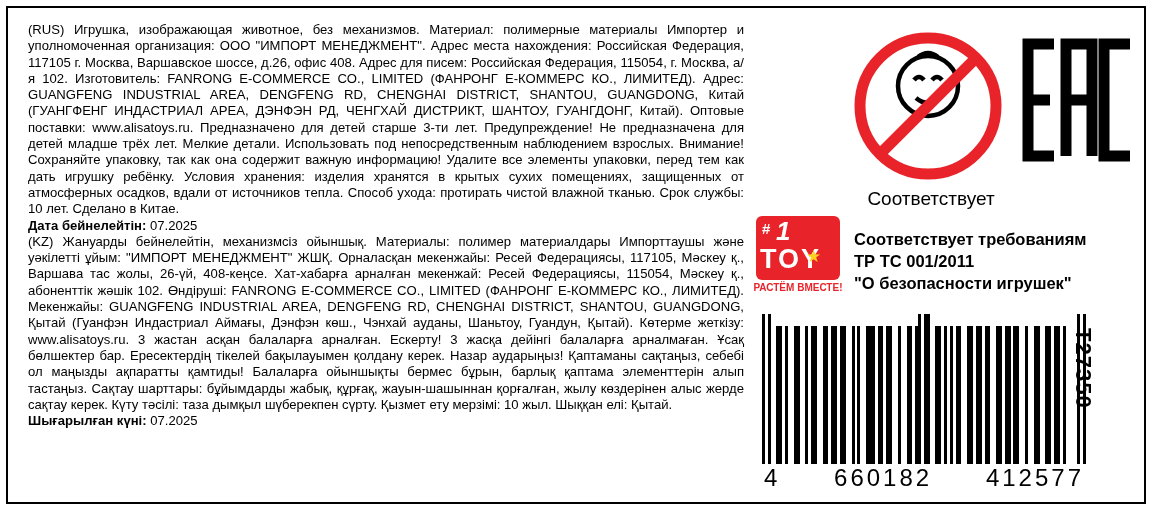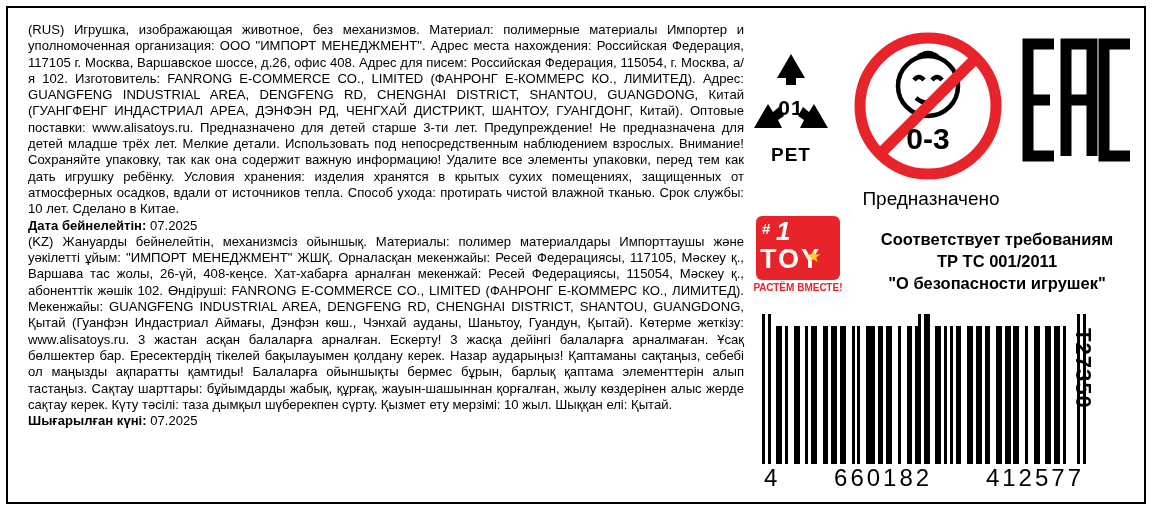--- a/index.html
+++ b/index.html
@@ -158,21 +158,20 @@
   .toylogo .star {
     position: absolute;
     left: 56px; top: 30px;
     color: #ffd21e; font-size: 17px;
   }
   .conform {
     position: absolute;
     left: 106px;
     top: 210px;
     width: 286px;
-    text-align: center;
     font-size: 16.5px;
     font-weight: bold;
     line-height: 22px;
     color: #000;
   }
   
   .barcode-wrap {
     position: absolute;
     left: 0px;
     top: 296px;
@@ -229,48 +228,36 @@
     </p>
     <p>(KZ) Жануарды бейнелейтін, механизмсіз ойыншық. Материалы: полимер материалдары Импорттаушы және уәкілетті ұйым: "ИМПОРТ МЕНЕДЖМЕНТ" ЖШҚ. Орналасқан мекенжайы: Ресей Федерациясы, 117105, Мәскеу қ., Варшава тас жолы, 26-үй, 408-кеңсе. Хат-хабарға арналған мекенжай: Ресей Федерациясы, 115054, Мәскеу қ., абоненттік жәшік 102. Өндіруші: FANRONG E-COMMERCE CO., LIMITED (ФАНРОНГ Е-КОММЕРС КО., ЛИМИТЕД). Мекенжайы: GUANGFENG INDUSTRIAL AREA, DENGFENG RD, CHENGHAI DISTRICT, SHANTOU, GUANGDONG, Қытай (Гуанфэн Индастриал Аймағы, Дэнфэн көш., Чэнхай ауданы, Шаньтоу, Гуандун, Қытай). Көтерме жеткізу: www.alisatoys.ru. 3 жастан асқан балаларға арналған. Ескерту! 3 жасқа дейінгі балаларға арналмаған. Ұсақ бөлшектер бар. Ересектердің тікелей бақылауымен қолдану керек. Назар аударыңыз! Қаптаманы сақтаңыз, себебі ол маңызды ақпаратты қамтиды! Балаларға ойыншықты бермес бұрын, барлық қаптама элементтерін алып тастаңыз. Сақтау шарттары: бұйымдарды жабық, құрғақ, жауын-шашыннан қорғалған, жылу көздерінен алыс жерде сақтау керек. Күту тәсілі: таза дымқыл шүберекпен сүрту. Қызмет ету мерзімі: 10 жыл. Шыққан елі: Қытай.</p>
     <p style="display:inline">
       <b>Шығарылған күні:</b>
       <span>07.2025</span>
     </p>
   </div>
 
   <div class="rightpanel">
 
-    <div class="pet">
-      <svg width="86" height="90" viewBox="0 0 86 90" aria-hidden="true">
-        <g fill="#000">
-          <path d="M43 2 L57 26 L48 26 L48 33 L38 33 L38 26 L29 26 Z" transform="translate(0,0)"></path>
-          <path d="M6 76 L20 52 L25 60 L31 55 L36 64 L30 68 L34 76 Z"></path>
-          <path d="M80 76 L66 52 L61 60 L55 55 L50 64 L56 68 L52 76 Z"></path>
-        </g>
-      </svg>
-      <div class="pet-num">01</div>
-      <div class="pet-label">PET</div>
-    </div>
 
     <div class="age-sign">
       <svg width="152" height="152" viewBox="0 0 152 152" aria-hidden="true">
         <circle cx="76" cy="76" r="68" fill="none" stroke="#e8242a" stroke-width="11"></circle>
 
         <g fill="none" stroke="#000" stroke-width="4.5">
           <circle cx="76" cy="56" r="30"></circle>
           <path d="M62 50 q5 -6 10 0"></path>
           <path d="M80 50 q5 -6 10 0"></path>
           <path d="M64 68 q12 10 24 0"></path>
           <path d="M66 27 q10 -8 20 0"></path>
         </g>
         <line x1="28" y1="124" x2="124" y2="28" stroke="#e8242a" stroke-width="11"></line>
       </svg>
     </div>
-    <div class="age-text">0-3</div>
-    <div class="warn-label">Предназначено</div>
+    <div class="warn-label">Соответствует</div>
 
     <div class="eac">
       <svg width="116" height="128" viewBox="0 0 116 128" aria-hidden="true">
         <g fill="none" stroke="#000" stroke-width="11">
 
           <path d="M34 8 L8 8 L8 120 L34 120 M8 64 L30 64"></path>
 
           <path d="M46 120 L46 8 L72 8 L72 120 M46 64 L72 64"></path>
 
           <path d="M110 8 L84 8 L84 120 L110 120"></path>

